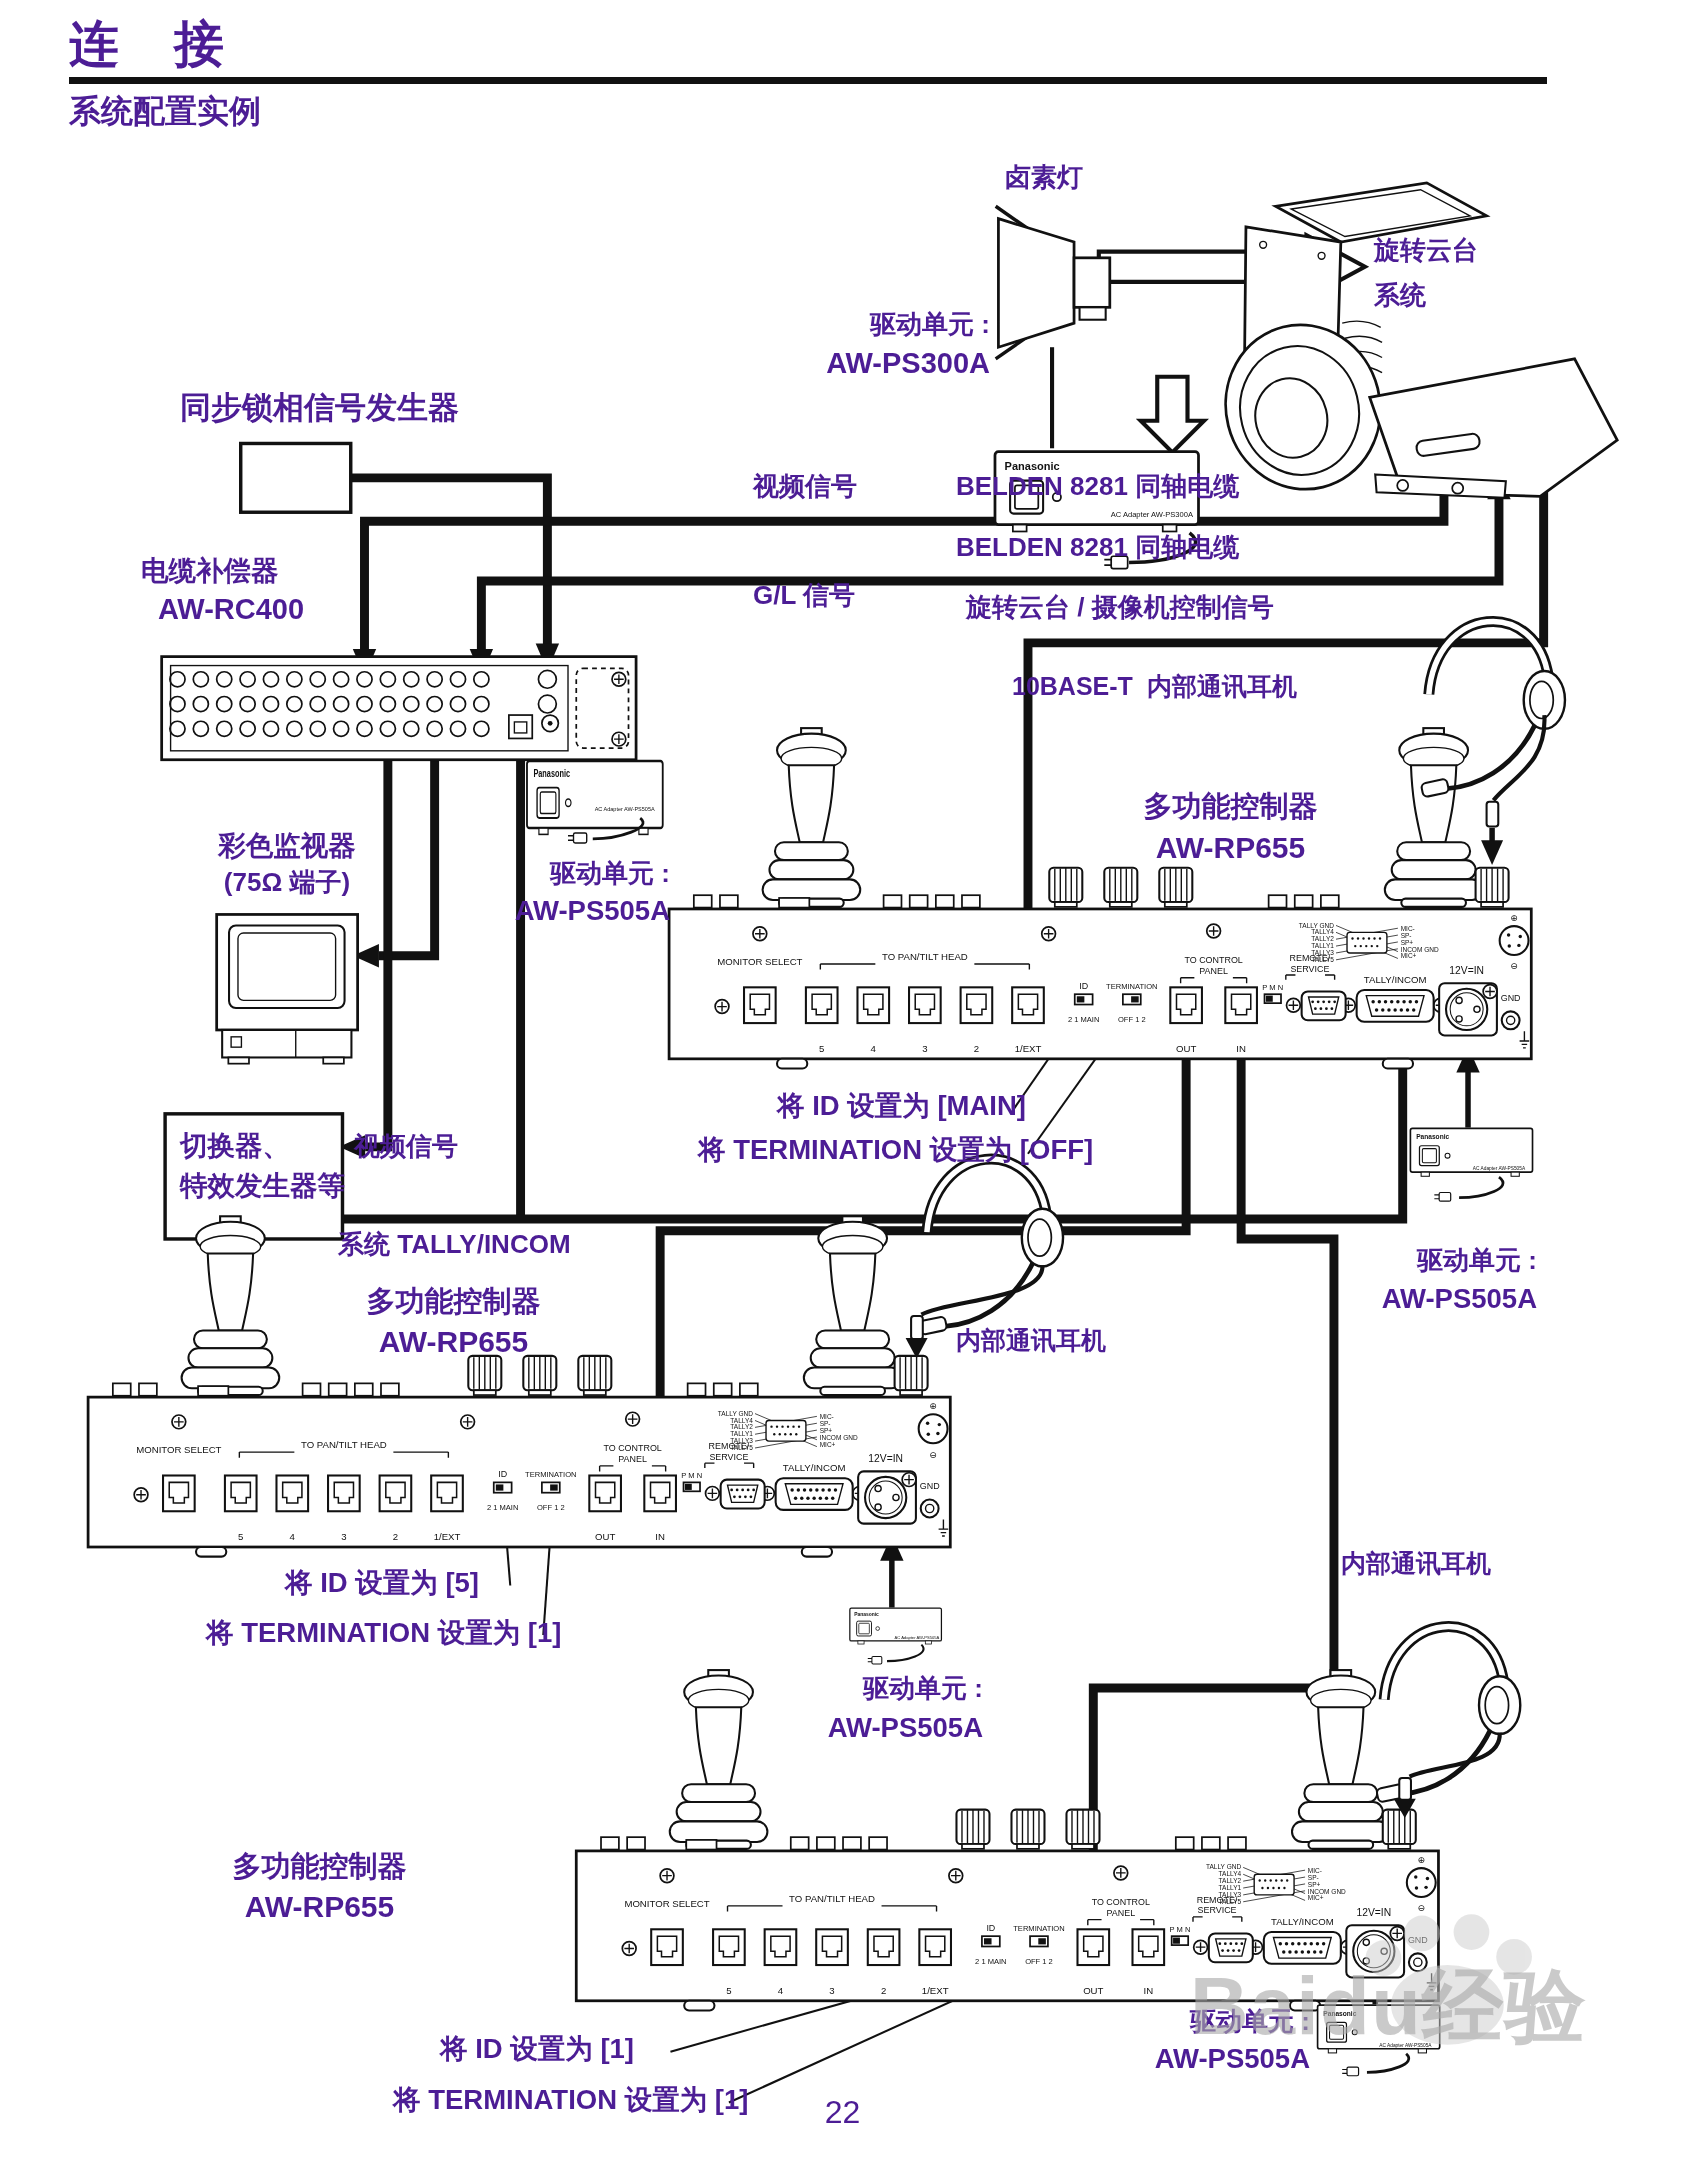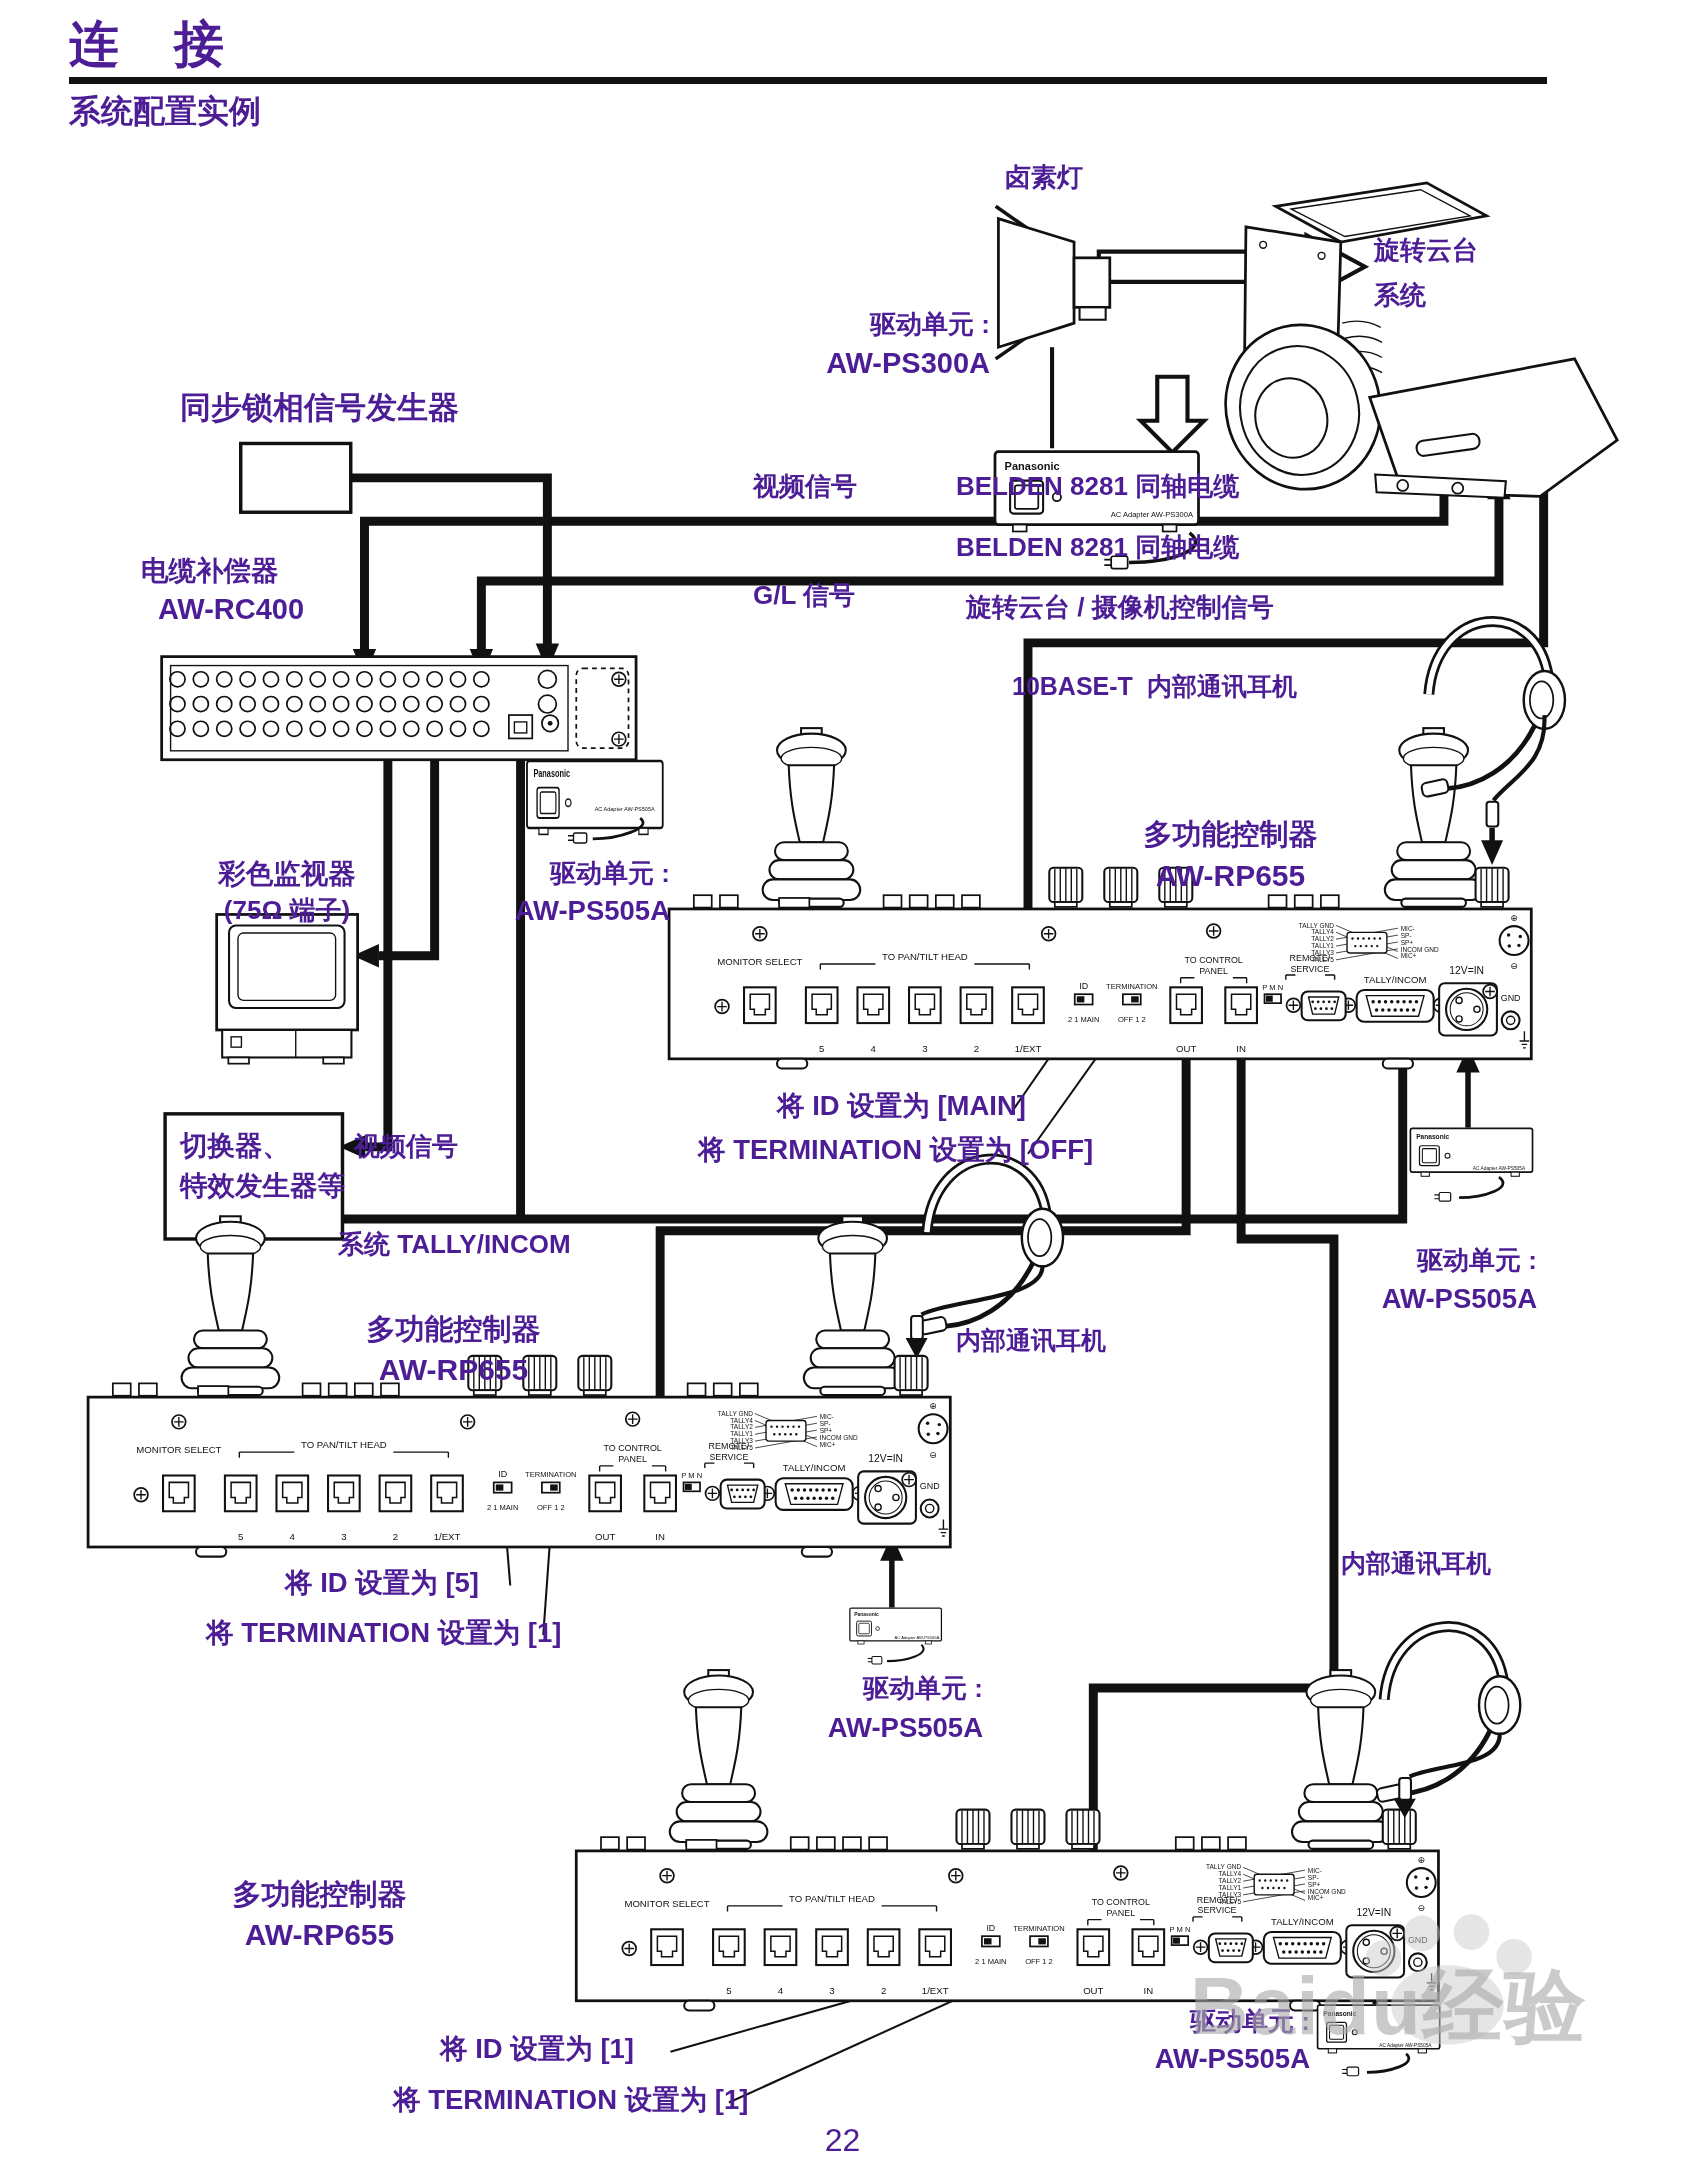--- a/index.html
+++ b/index.html
@@ -1,20 +1,20 @@
 <!DOCTYPE html>
 <html style="font-size:11px"><head>
 <meta charset="utf-8">
 <style>
   html,body{margin:0;padding:0;background:#888;}
   #page{position:relative;width:1684px;height:2183px;background:#fff;overflow:hidden;
         font-family:"Liberation Sans","DejaVu Sans",sans-serif;color:#111;}
   #art{position:absolute;left:0;top:0;}
   .lbl{position:absolute;font-weight:bold;color:#4c1d95;white-space:nowrap;line-height:1.05;}
-  .ctr{text-align:center;margin-top:28px;} .rgt{text-align:right;}
+  .ctr{text-align:center;} .rgt{text-align:right;}
   .wm{position:absolute;font-weight:bold;color:rgba(170,170,170,.62);white-space:nowrap;letter-spacing:1.4px;text-align:right;}
   #rule{position:absolute;left:69px;top:77px;width:1478px;height:6.9px;background:#111;}
   svg text{font-family:"Liberation Sans","DejaVu Sans",sans-serif;fill:#111;}
 </style>
 </head>
 <body>
 <div id="page">
 
 <svg id="art" width="1684" height="2183" viewBox="0 0 2449 3175">
   <defs>

